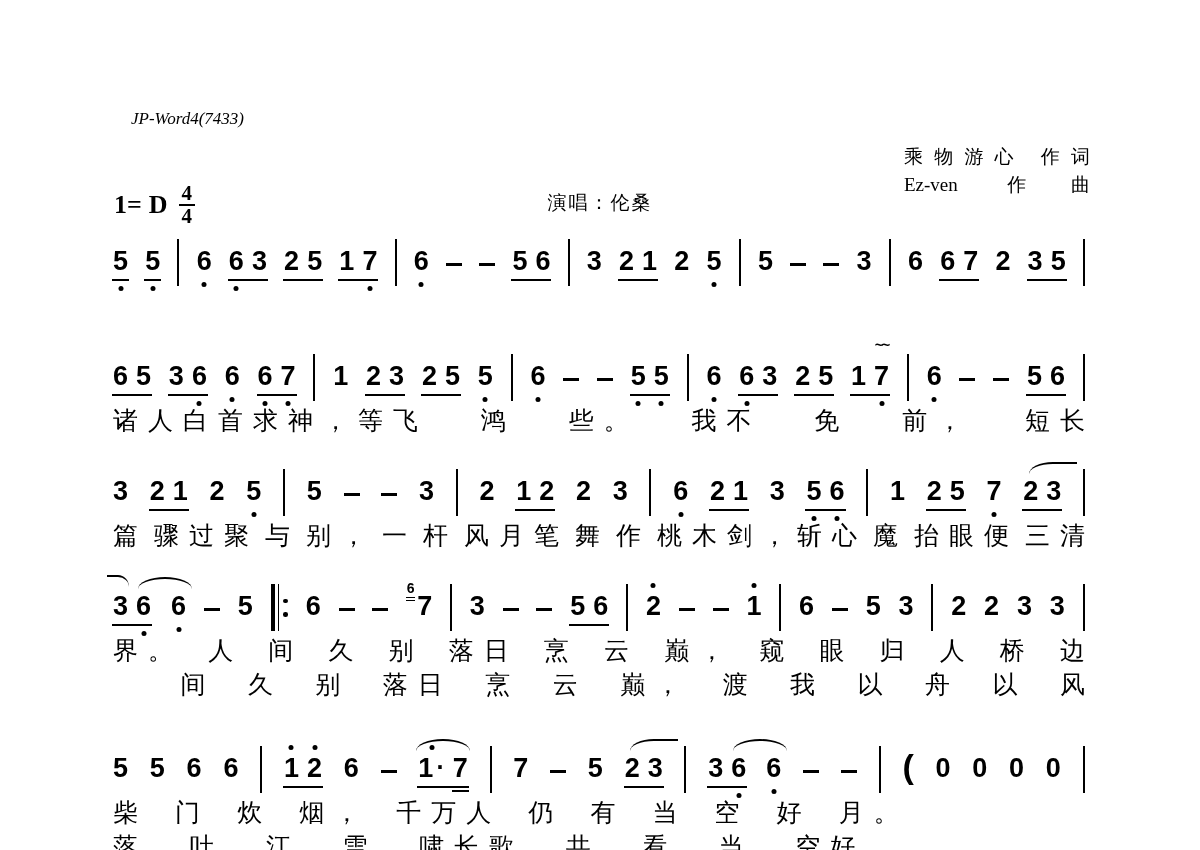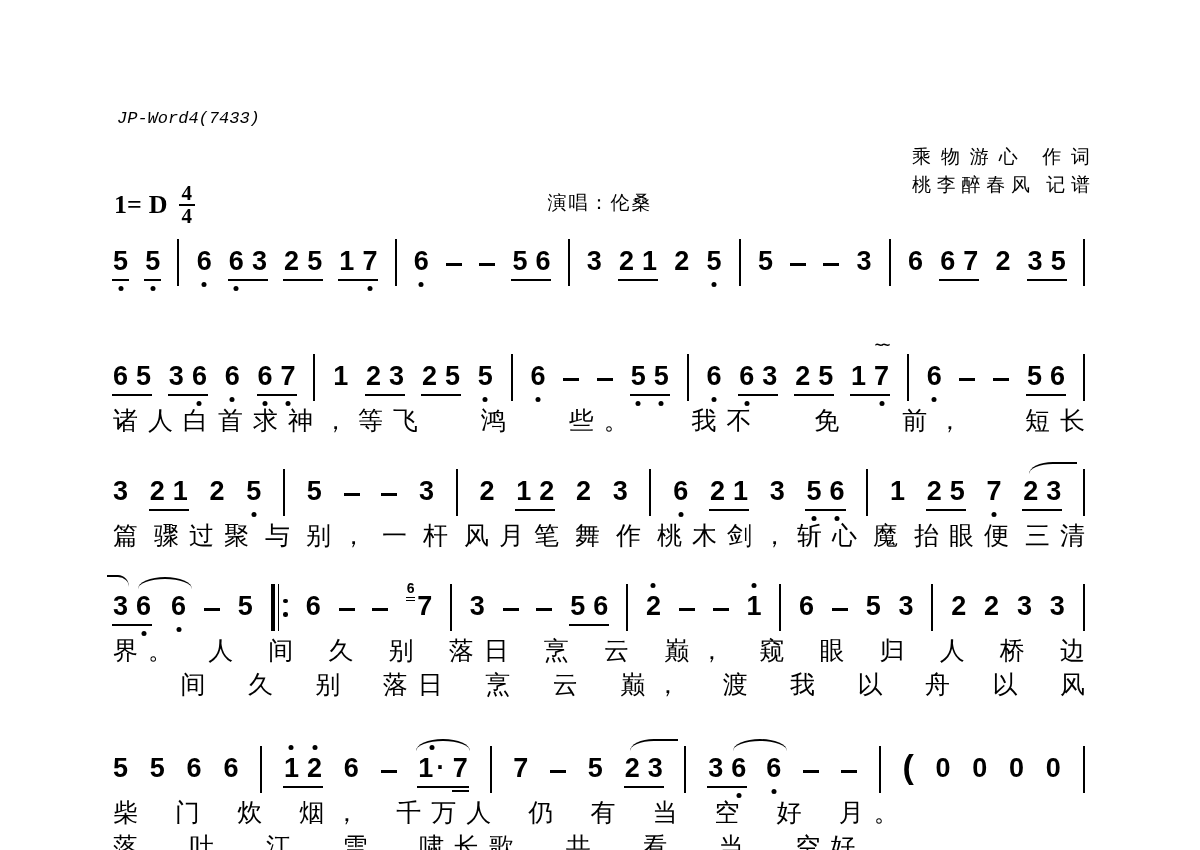--- a/index.html
+++ b/index.html
@@ -1,24 +1,24 @@
 <!DOCTYPE html>
 <html><head>
 <meta charset="utf-8">
 <style>
   html,body{margin:0;padding:0;background:#fff;}
   .sheet{position:relative;width:1200px;height:850px;background:#ffffff;color:#000;overflow:hidden;
          font-family:"Liberation Serif",serif;}
-  .watermark{position:absolute;left:117px;top:109px;font-family:Liberation Mono, monospace;
+  .watermark{position:absolute;left:131px;top:109px;font-family:Liberation Serif, serif;
              font-style:italic;font-size:17px;}
   .title{position:absolute;left:0;top:104px;width:100%;text-align:center;font-size:47px;
          font-weight:bold;letter-spacing:8px;white-space:pre;}
   .subtitle{position:absolute;left:0;top:190px;width:100%;text-align:center;font-size:19px;letter-spacing:2px;}
   .credits{position:absolute;top:143px;right:110px;width:186px;font-size:19px;line-height:27.5px;}
-  .credits div{text-align:justify;text-align-last:justify;margin-left:8px;}
+  .credits div{text-align:justify;text-align-last:justify;}
   .keysig{position:absolute;left:114px;top:183px;display:flex;align-items:center;font-weight:bold;}
   .kprefix,.ktonic{font-size:26px;}
   .ktonic{margin-left:7px;}
   .meter{display:inline-flex;flex-direction:column;align-items:center;margin-left:11px;
          font-size:21px;line-height:21px;font-family:"Liberation Serif",serif;}
   .mt{border-bottom:2.5px solid #000;padding:0 3px;}
   .mb{padding:0 3px;}
 
   .sys{position:absolute;left:113px;width:972px;}
   .notes{display:flex;justify-content:space-between;align-items:flex-start;height:36px;}
@@ -57,21 +57,21 @@
   .syl{letter-spacing:10px;margin-right:-10px;}
 </style>
 </head>
 <body>
 
 <div class="sheet">
   <div class="watermark">JP-Word4(7433)</div>
   <div class="subtitle">演唱：伦桑</div>
   <div class="credits" id="credits">
       <div>乘物游心 作词</div>
-      <div>桃李醉春风 记谱</div>
+      <div>Ez-ven 作曲</div>
     </div>
   <div class="keysig">
     <span class="kprefix">1=</span>
     <span class="ktonic">D</span>
     <span class="meter">
       <span class="mt">4</span>
       <span class="mb">4</span>
     </span>
   </div>
   <div id="score">

